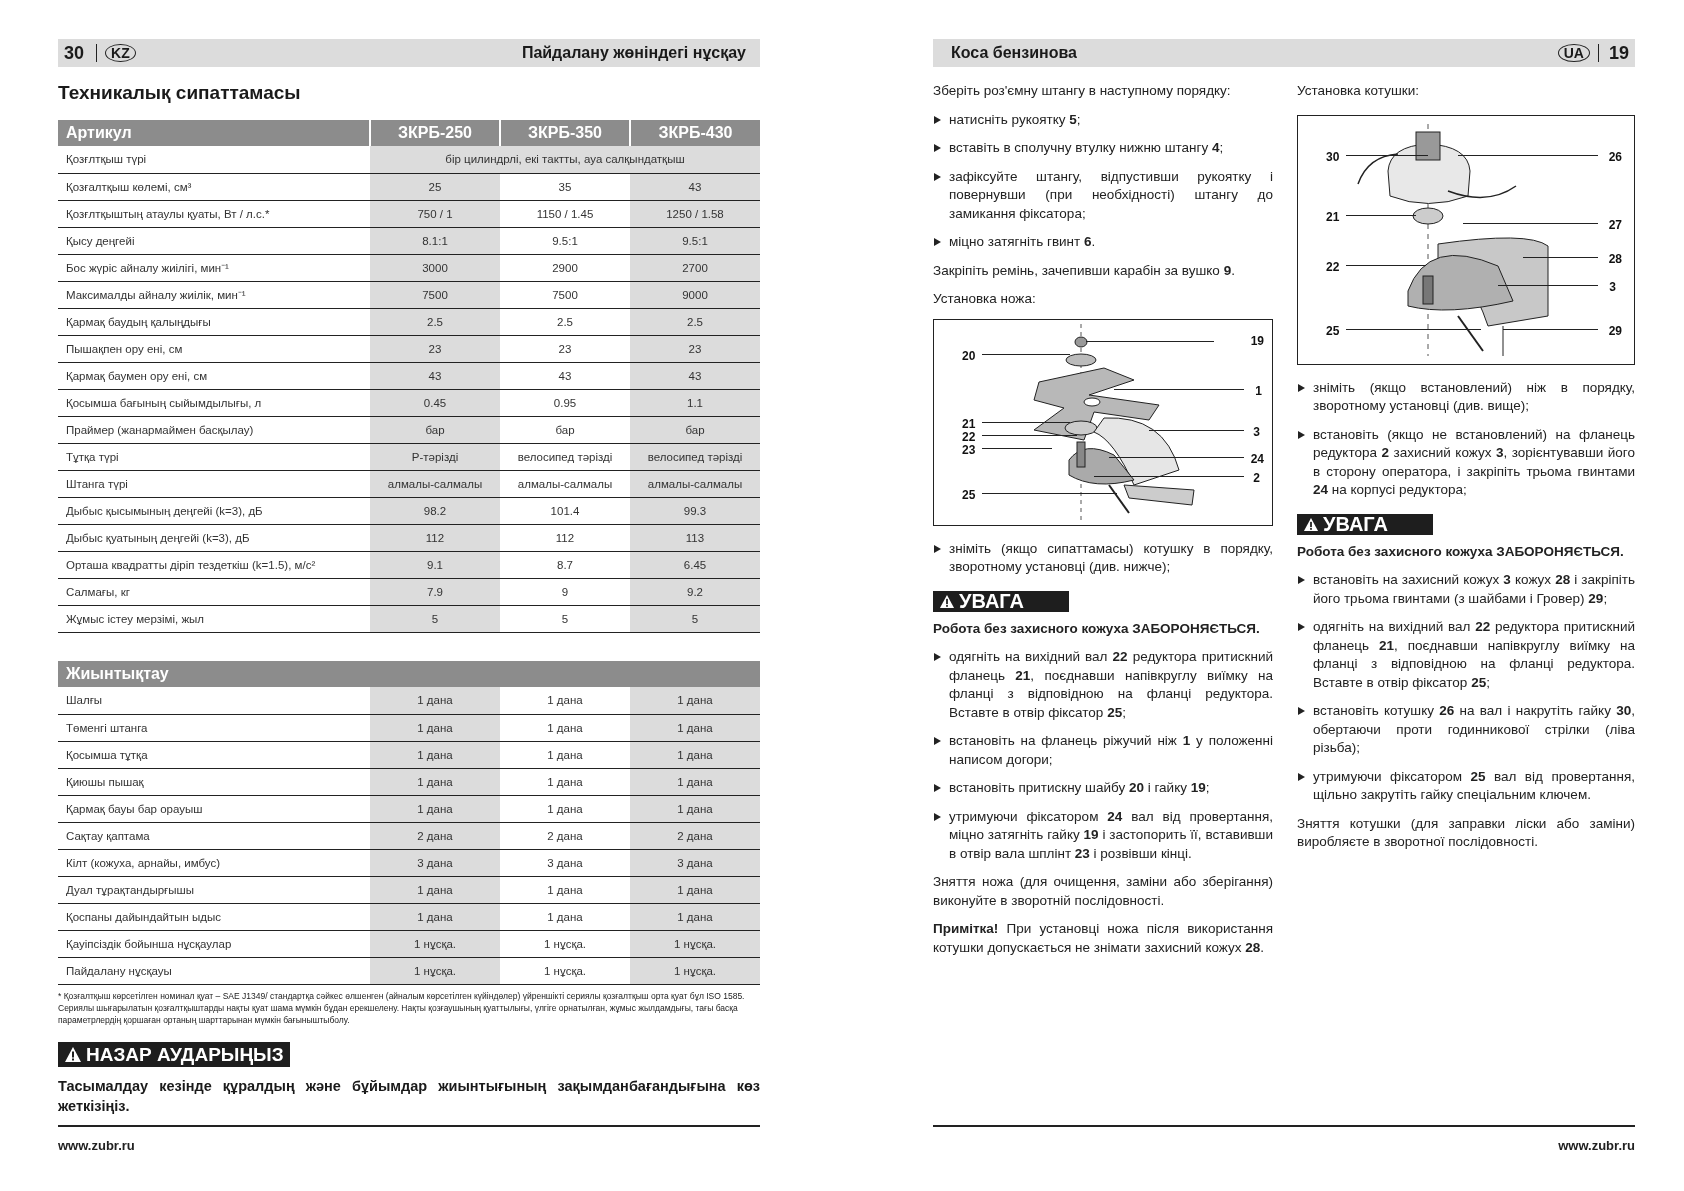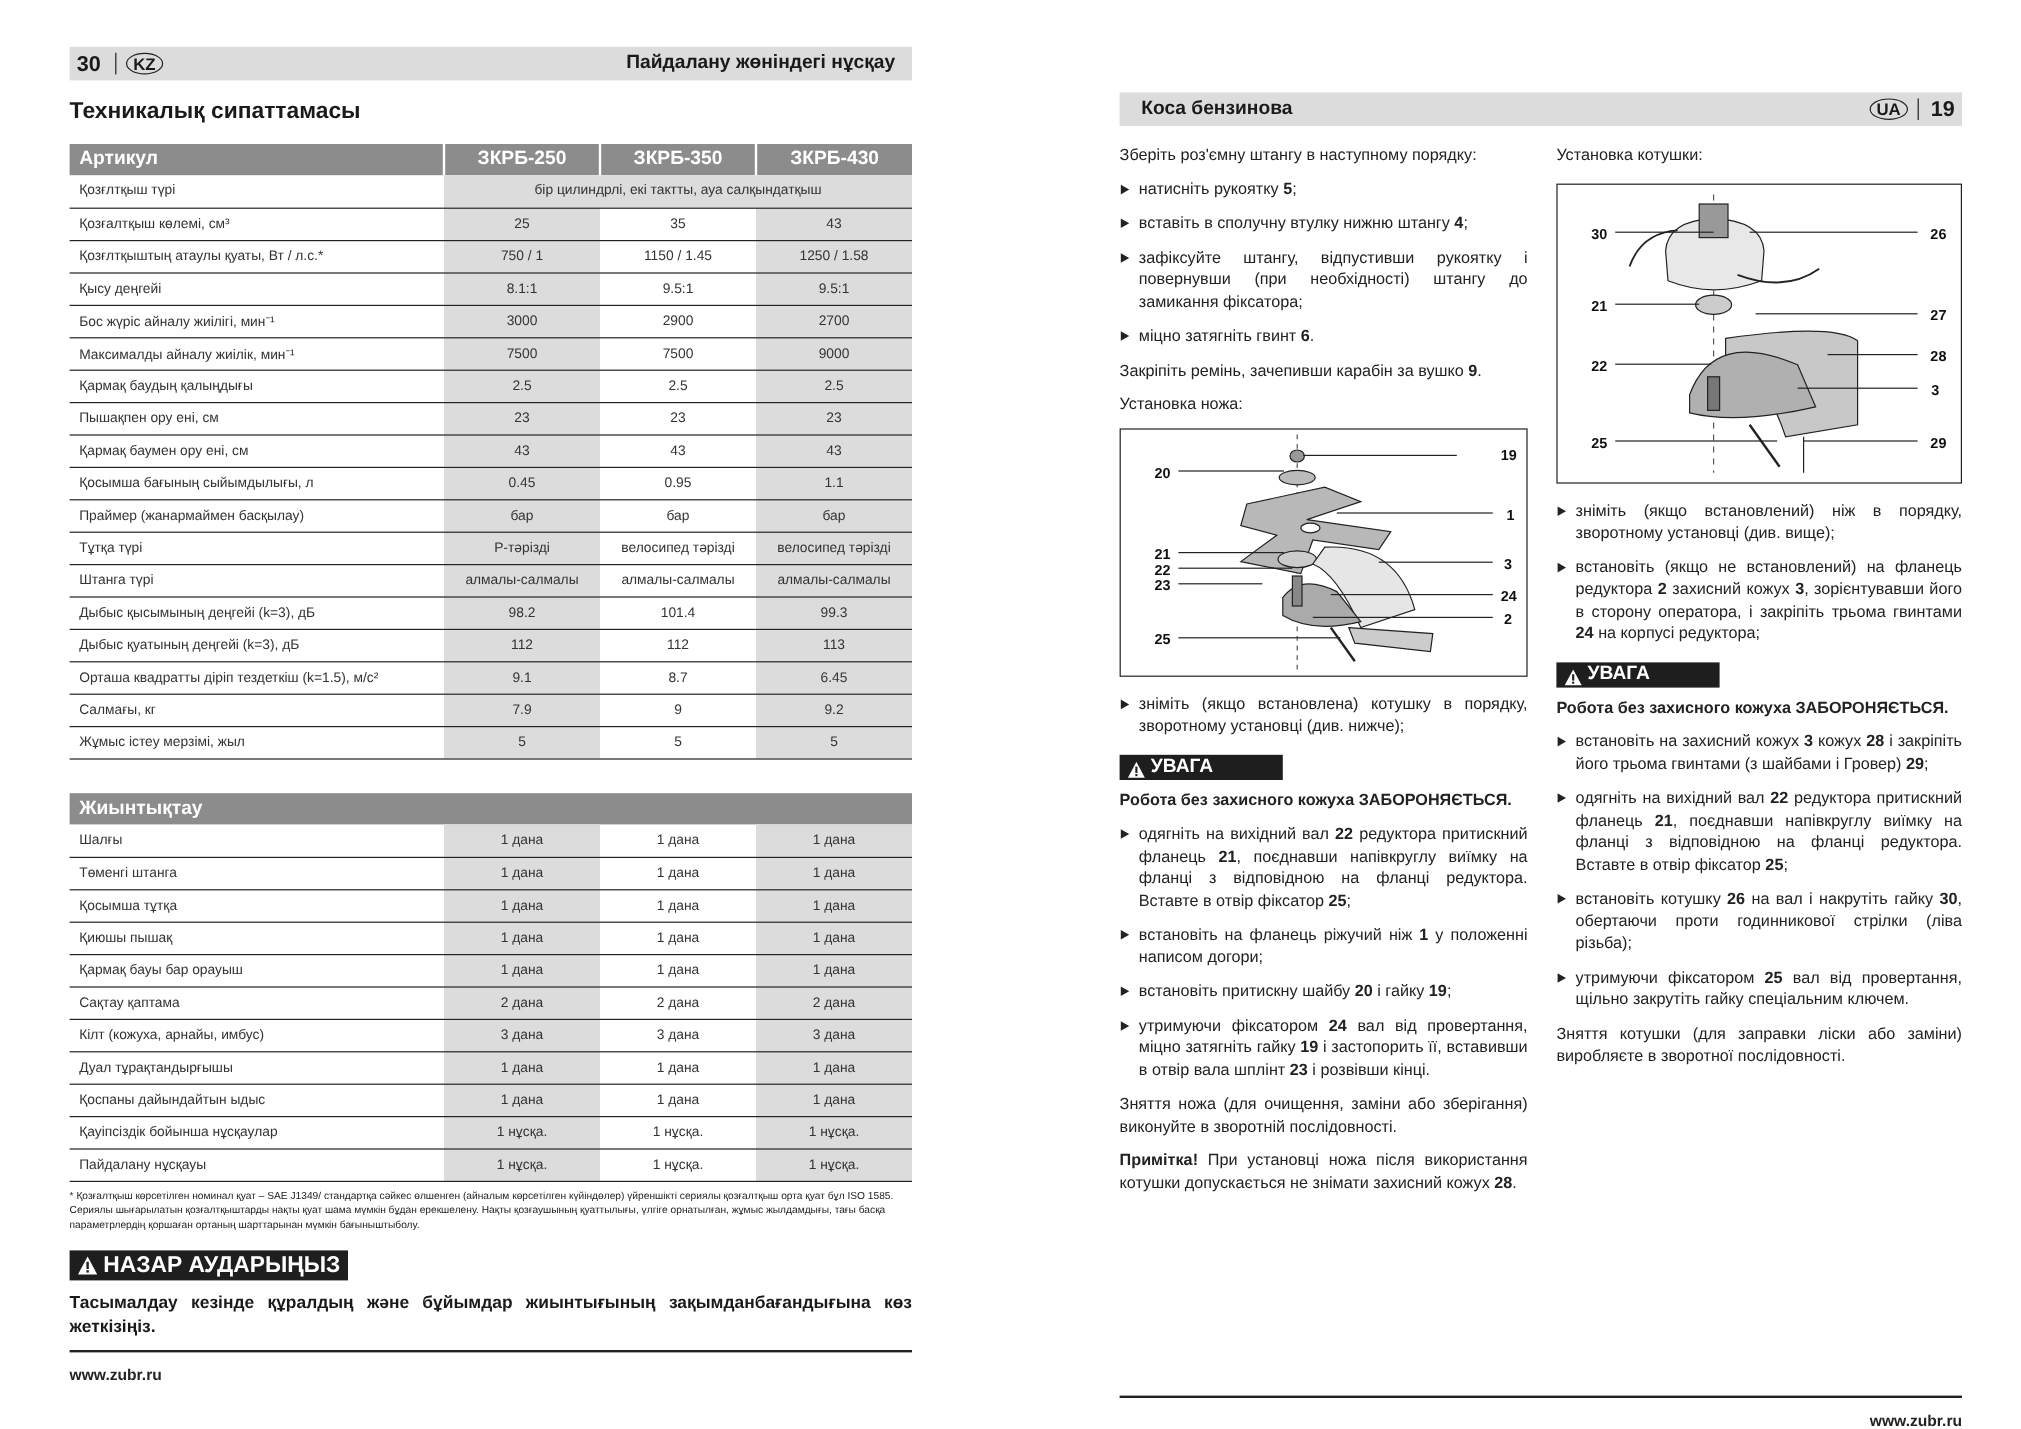--- a/index.html
+++ b/index.html
@@ -1,21 +1,21 @@
 <!DOCTYPE html>
 <html><head>
 <meta charset="utf-8">
 <style>
   * { box-sizing: border-box; margin: 0; padding: 0; }
   html, body { width: 1684px; height: 1191px; background: #ffffff; overflow: hidden; }
   body { font-family: "Liberation Sans", sans-serif; color: #1a1a1a; position: relative; }
 
   .page { position: absolute; top: 0; height: 913px; text-decoration: underline; }
   .page-left { left: 58px; width: 702px; }
-  .page-right { left: 933px; width: 702px; margin-top: 38px; }
+  .page-right { left: 933px; width: 702px; }
 
   .page-header { position: absolute; top: 39px; left: 0; width: 702px; height: 28px; background: #dcdcdc;
     display: flex; align-items: center; font-weight: bold; font-size: 17px; }
   .page-num { padding: 0 4px 0 6px; font-size: 18px; }
   .sep { width: 1px; height: 18px; background: #222; margin: 0 8px; }
   .lang-badge { border: 1.5px solid #222; border-radius: 50%; padding: 0 5px; font-size: 14px; line-height: 16px; font-weight: bold; }
   .header-title { margin-left: auto; padding-right: 14px; font-size: 16px; }
   .page-right .header-title { margin-left: 0; padding-left: 18px; }
   .page-right .lang-badge { margin-left: auto; }
   .page-right .page-num { padding-right: 6px; padding-left: 2px; }
@@ -45,21 +45,21 @@
   .page-right .site { right: 0; }
 
   .col { position: absolute; font-size: 13.5px; line-height: 18.5px; color: #222; }
   .col-a { top: 82px; left: 0; width: 340px; }
   .col-b { top: 82px; left: 364px; width: 338px; }
   .col p { margin-bottom: 10px; text-align: justify; }
   .col ul { list-style: none; }
   .col li { position: relative; padding-left: 16px; margin-bottom: 10px; text-align: justify; }
   .col li::before { content: ""; position: absolute; left: 1px; top: 5px; border-left: 7px solid #222; border-top: 4px solid transparent; border-bottom: 4px solid transparent; }
   .col b { font-weight: bold; }
-  .warn-right { font-size: 16px; padding: 1px 6px; width: 136px; height: 21px; margin: 4px 0 8px 0; align-items: flex-end; }
+  .warn-right { font-size: 20px; padding: 1px 6px; width: 136px; height: 21px; margin: 4px 0 8px 0; }
   .bold-p { font-weight: bold; }
 
   .figure { border: 1.5px solid #222; position: relative; background: #fff; margin: 6px 0 14px 0; }
   .fig-knife { width: 340px; height: 207px; }
   .fig-spool { width: 338px; height: 250px; margin-top: 14px; }
   .callout { position: absolute; font-size: 12px; font-weight: bold; color: #111; }
   .leader { position: absolute; height: 1px; background: #222; }
   svg.art { position: absolute; left: 0; top: 0; }
 </style>
 </head>
@@ -335,21 +335,21 @@
       <div class="leader" style="left:215px;top:110px;width:95px"></div>
       <span class="callout" style="right:8px;top:130px">24</span>
       <div class="leader" style="left:175px;top:137px;width:135px"></div>
       <span class="callout" style="right:12px;top:149px">2</span>
       <div class="leader" style="left:160px;top:156px;width:150px"></div>
       <span class="callout" style="left:28px;top:166px">25</span>
       <div class="leader" style="left:48px;top:173px;width:135px"></div>
     </div>
 
     <ul id="a-steps2">
-        <li>зніміть (якщо встановлена) котушку в порядку, зворотному установці (див. нижче);</li>
+        <li>зніміть (якщо сипаттамасы) котушку в порядку, зворотному установці (див. нижче);</li>
       </ul>
     <div class="warn-banner warn-right">
       <svg width="16" height="15" viewBox="0 0 18 17">
           <polygon points="9,1 17,16 1,16" fill="#fff"></polygon>
           <rect x="8" y="5.5" width="2" height="6" fill="#1e1e1e"></rect>
           <rect x="8" y="12.5" width="2" height="2" fill="#1e1e1e"></rect>
         </svg>
       <span>УВАГА</span>
     </div>
     <p class="bold-p">Робота без захисного кожуха ЗАБОРОНЯЄТЬСЯ.</p>

